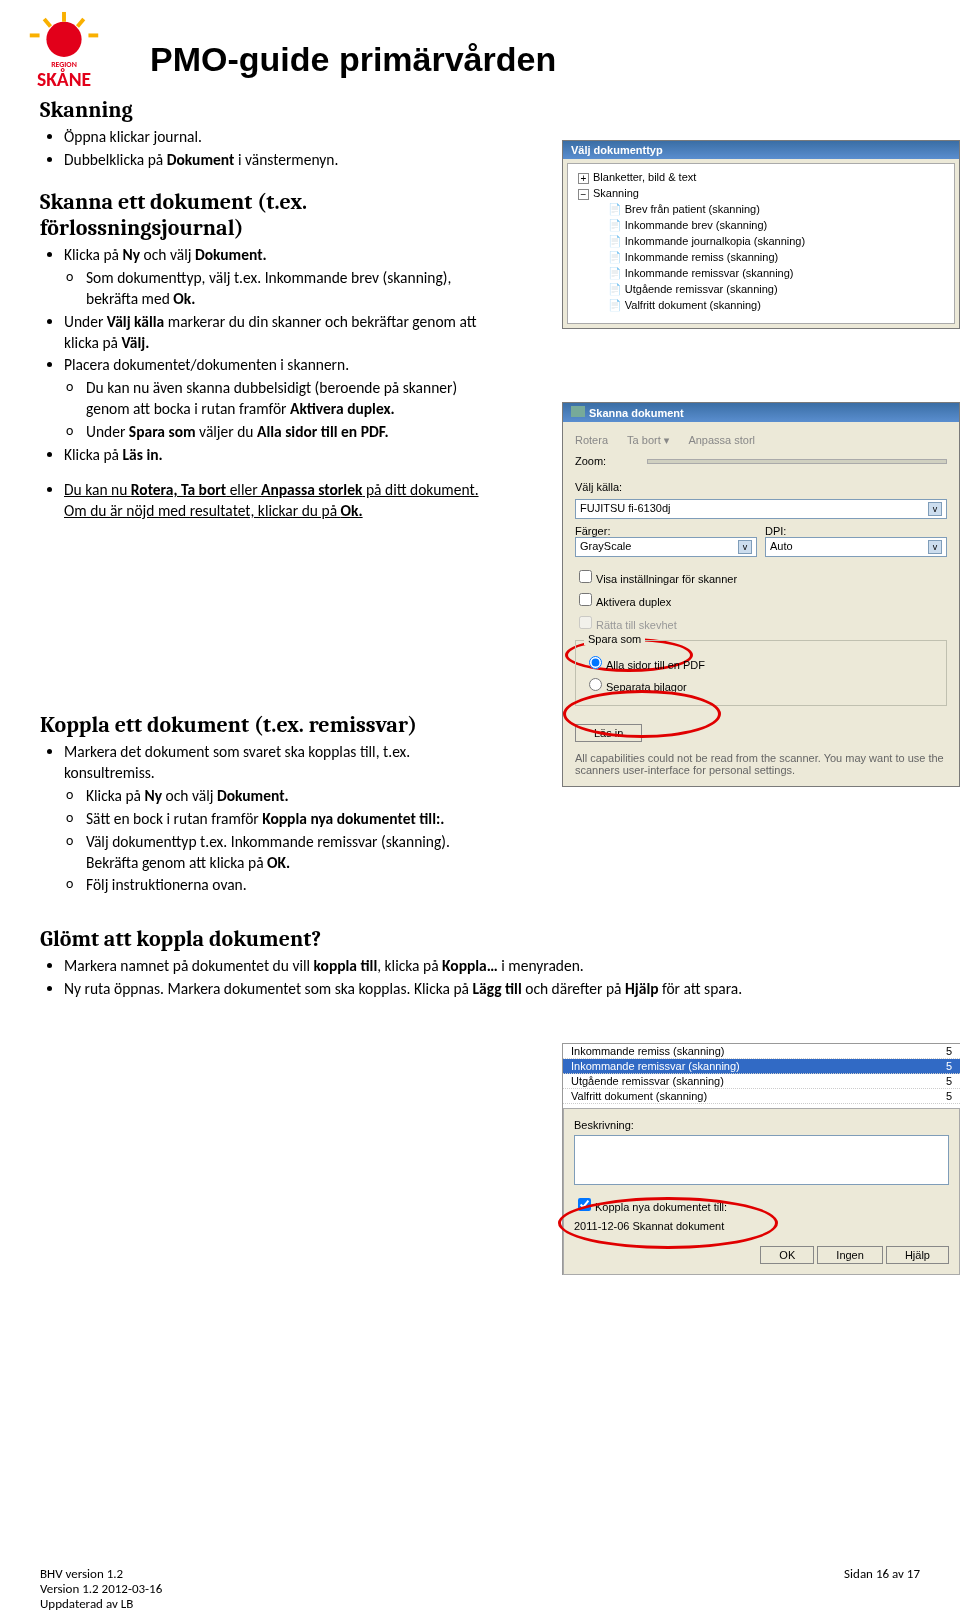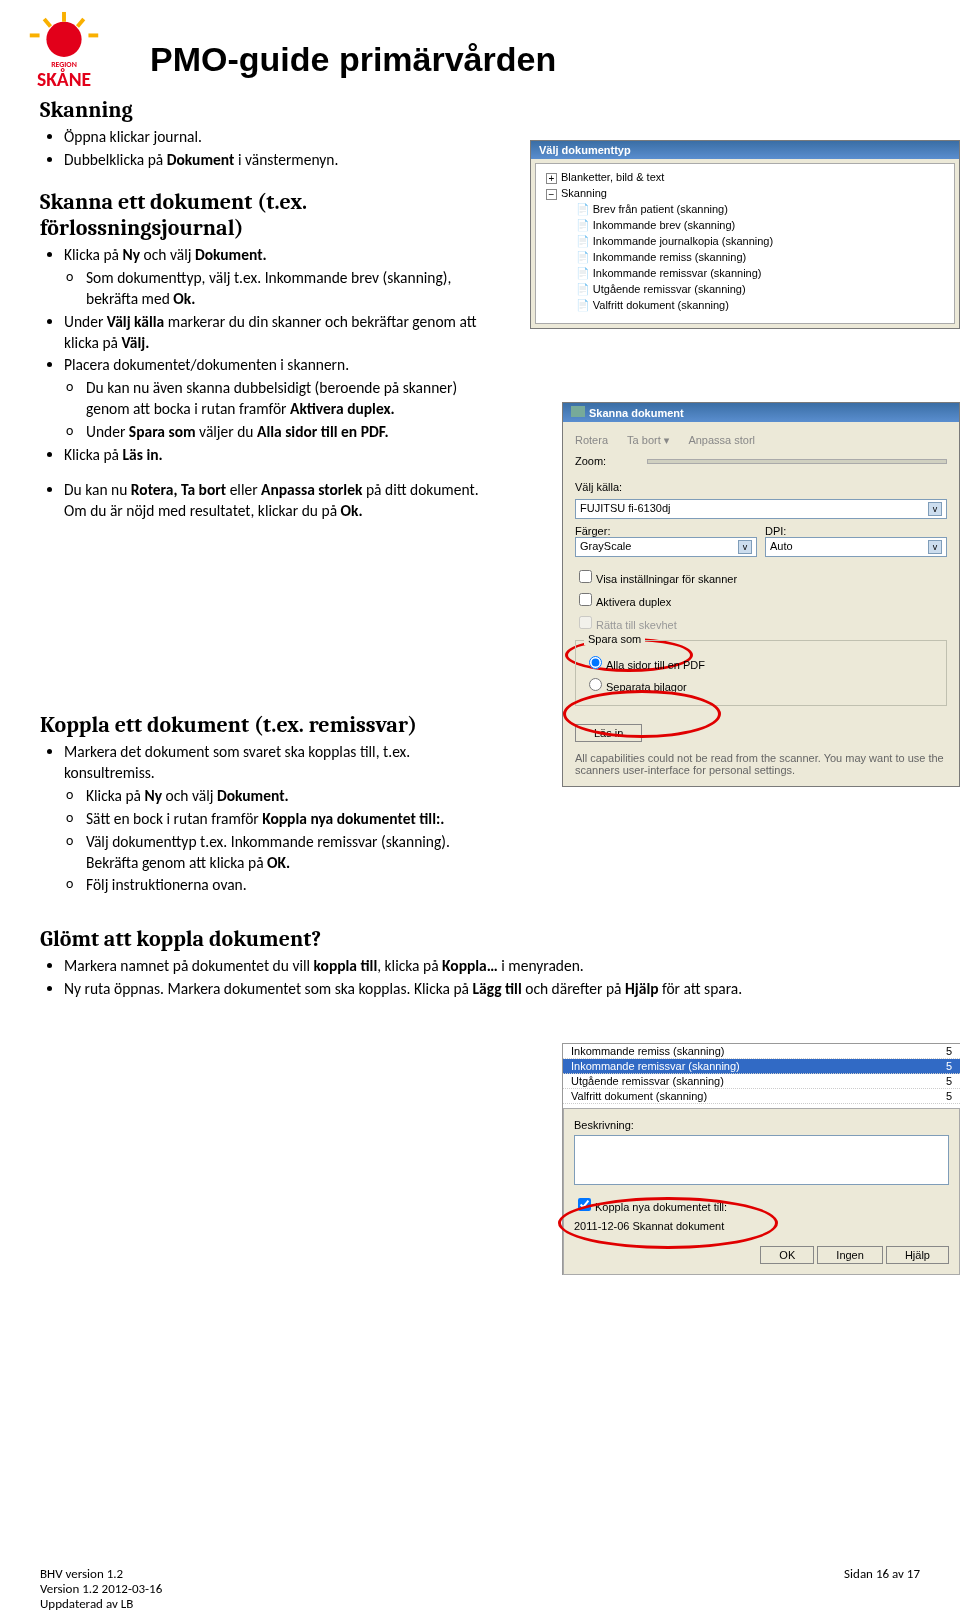--- a/index.html
+++ b/index.html
@@ -23,21 +23,21 @@
   ul.o > li { position: relative; margin: 2px 0; }
   ul.o > li::before { content: "o"; position: absolute; left: -20px; top: 0; font-size: 14px; }
   .col { width: 460px; }
   .wide { width: 840px; }
   .bold { font-weight: bold; }
 
   
   .panel { position: absolute; font-family: Tahoma, Arial, sans-serif; font-size: 11px; }
 
   
-  .p1 { top: 140px; right: 0; width: 430px; background: #ece9d8; border: 1px solid #7a7a7a; }
+  .p1 { top: 140px; right: 0; width: 398px; background: #ece9d8; border: 1px solid #7a7a7a; }
   .p1 .title { background: linear-gradient(#3a6ea5,#5a8ecf); color: #fff; font-weight: bold; padding: 3px 8px; }
   .tree { padding: 6px 10px 10px 10px; line-height: 1.45; background: #fff; border: 1px solid #aaa; margin: 4px; }
   .tree .node { white-space: nowrap; }
   .tree .pm { display:inline-block; width:11px; height:11px; border:1px solid #888; text-align:center; line-height:9px; font-size:10px; margin-right:4px; vertical-align:middle; background:#fff; }
   .tree .child { margin-left: 30px; }
   .tfolder::before { content:"📄 "; font-size:11px; }
 
   
   .p2 { top: 402px; right: 0; width: 398px; background: #ece9d8; border: 1px solid #7a7a7a; }
   .p2 .title { background: linear-gradient(#3a6ea5,#5a8ecf); color: #fff; font-weight: bold; padding: 3px 8px; }
@@ -108,21 +108,21 @@
         <span>Under </span><span class="bold">Välj källa</span><span> markerar du din skanner och bekräftar genom att klicka på </span><span class="bold">Välj.</span>
       </li>
       <li>
         <span>Placera dokumentet/dokumenten i skannern.</span>
         <ul class="o">
           <li><span>Du kan nu även skanna dubbelsidigt (beroende på skanner) genom att bocka i rutan framför </span><span class="bold">Aktivera duplex.</span></li>
           <li><span>Under </span><span class="bold">Spara som</span><span> väljer du </span><span class="bold">Alla sidor till en PDF.</span></li>
         </ul>
       </li>
       <li><span>Klicka på </span><span class="bold">Läs in.</span></li>
-      <li style="margin-top:14px;">
+      <li style="margin-top:14px;text-decoration:underline;">
         <span>Du kan nu </span><span class="bold">Rotera, Ta bort</span><span> eller </span><span class="bold">Anpassa storlek</span><span> på ditt dokument. Om du är nöjd med resultatet, klickar du på </span><span class="bold">Ok.</span>
       </li>
     </ul>
   </div>
 
   <div style="height:170px;"></div>
 
   <div class="col">
     <h2 class="sec">Koppla ett dokument (t.ex. remissvar)</h2>
     <ul class="b">

